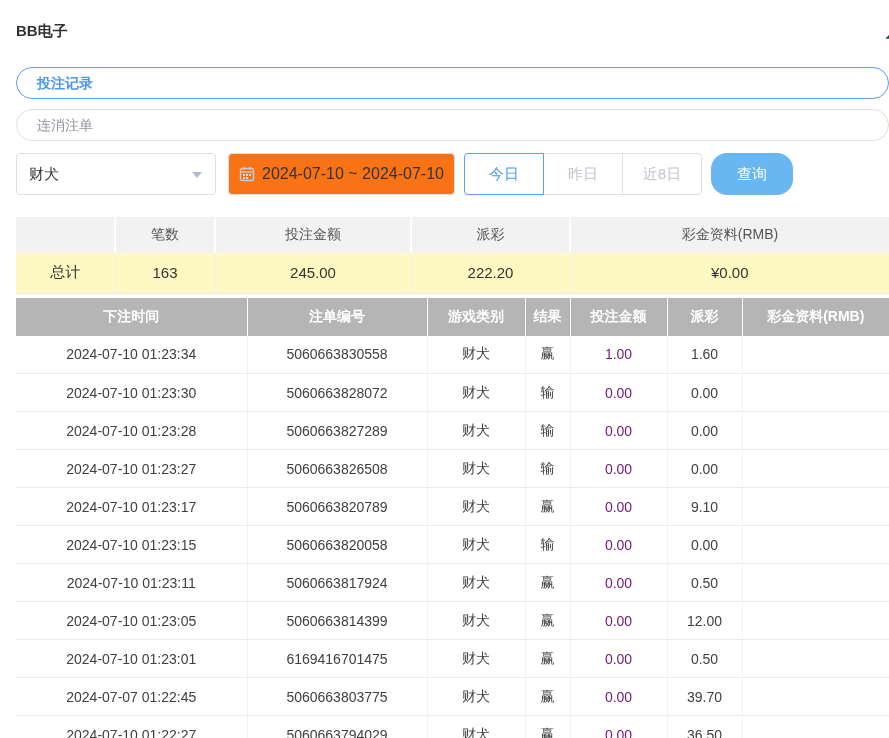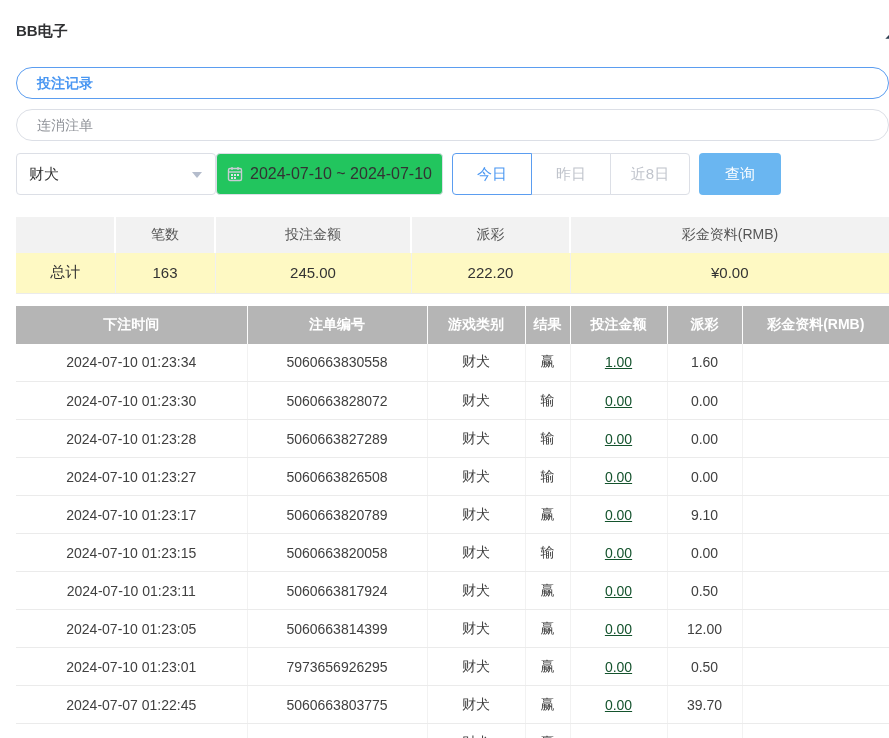--- a/index.html
+++ b/index.html
@@ -42,49 +42,49 @@
     display: flex; align-items: center; padding: 0 12px; font-size: 15px;
     position: relative; cursor: pointer; background: #fff;
   }
   .select-caret {
     position: absolute; right: 13px; top: 18px;
     width: 0; height: 0;
     border-left: 5px solid transparent; border-right: 5px solid transparent;
     border-top: 6px solid #b4bccc;
   }
   .date-box {
-    margin-left: 0; width: 227px; height: 42px;
+    margin-left: 12px; width: 227px; height: 42px;
     border: 1px solid #dcdfe6; border-radius: 4px;
     display: flex; align-items: center; padding: 0 10px; gap: 7px;
-    font-size: 16px; color: #333; background: #22c55e; cursor: pointer;
+    font-size: 16px; color: #333; background: #f97316; cursor: pointer;
     white-space: nowrap;
   }
   .cal-icon { flex: 0 0 auto; display: inline-flex; }
   .btn-group { display: flex; margin-left: 9px; }
   .quick-btn {
     width: 80px; height: 42px; background: #fff; font-size: 15px;
     border: 1px solid #dcdfe6; color: #c0c4cc; cursor: pointer;
     margin-left: -1px; position: relative;
     font-family: inherit;
   }
   .quick-btn:first-child { border-radius: 4px 0 0 4px; margin-left: 0; }
   .quick-btn:last-child { border-radius: 0 4px 4px 0; }
   .quick-btn.active { border-color: #5b9df0; color: #4a97f2; z-index: 2; }
   .search-btn {
     margin-left: 9px; width: 82px; height: 42px;
     background: #6ab6f1; color: #fff; font-size: 15px;
-    border: none; border-radius: 4px; cursor: pointer;
+    border: none; border-radius: 16px; cursor: pointer;
     font-family: inherit;
   }
 
   
   table { border-collapse: collapse; table-layout: fixed; }
 
   
-  .summary-table { width: 873px; margin-bottom: 12px; font-size: 14px; }
+  .summary-table { width: 873px; margin-bottom: 4px; font-size: 14px; }
   .summary-table th {
     background: #f2f2f2; height: 36px; font-weight: normal; color: #555;
     border-right: 2px solid #fff; text-align: center; font-size: 14px;
   }
   .summary-table th:last-child { border-right: none; }
   .summary-table td {
     height: 40px; text-align: center; background: #fef9c3; color: #333;
     border-bottom: 1px solid #ebebeb; border-right: 1px solid #f0f0f0;
     font-size: 15px;
   }
@@ -96,21 +96,21 @@
     background: #b5b5b5; color: #fff; font-weight: bold; font-size: 14px;
     height: 38px; text-align: center; border-right: 1px solid #fdfdfd;
   }
   .records-table th:last-child { border-right: none; }
   .records-table td {
     height: 38px; text-align: center; color: #404040; background: #fff;
     border-bottom: 1px solid #ebebeb; border-right: 1px solid #f2f2f2;
     font-size: 14px;
   }
   .records-table td:last-child { border-right: none; }
-  .bet-link { color: #14532d; text-decoration: underline; cursor: pointer; }
+  .bet-link { color: #701a75; cursor: pointer; }
 
   
   .col-time   { width: 231px; }
   .col-order  { width: 180px; }
   .col-game   { width: 98px;  }
   .col-result { width: 45px;  }
   .col-bet    { width: 97px;  }
   .col-payout { width: 75px;  }
   .col-bonus  { width: 147px; }
 
@@ -264,21 +264,21 @@
           <td>2024-07-10 01:23:05</td>
           <td>5060663814399</td>
           <td>财犬</td>
           <td>赢</td>
           <td><span class="bet-link">0.00</span></td>
           <td>12.00</td>
           <td></td>
         </tr>
         <tr>
           <td>2024-07-10 01:23:01</td>
-          <td>7973656926295</td>
+          <td>6169416701475</td>
           <td>财犬</td>
           <td>赢</td>
           <td><span class="bet-link">0.00</span></td>
           <td>0.50</td>
           <td></td>
         </tr>
         <tr>
           <td>2024-07-07 01:22:45</td>
           <td>5060663803775</td>
           <td>财犬</td>

